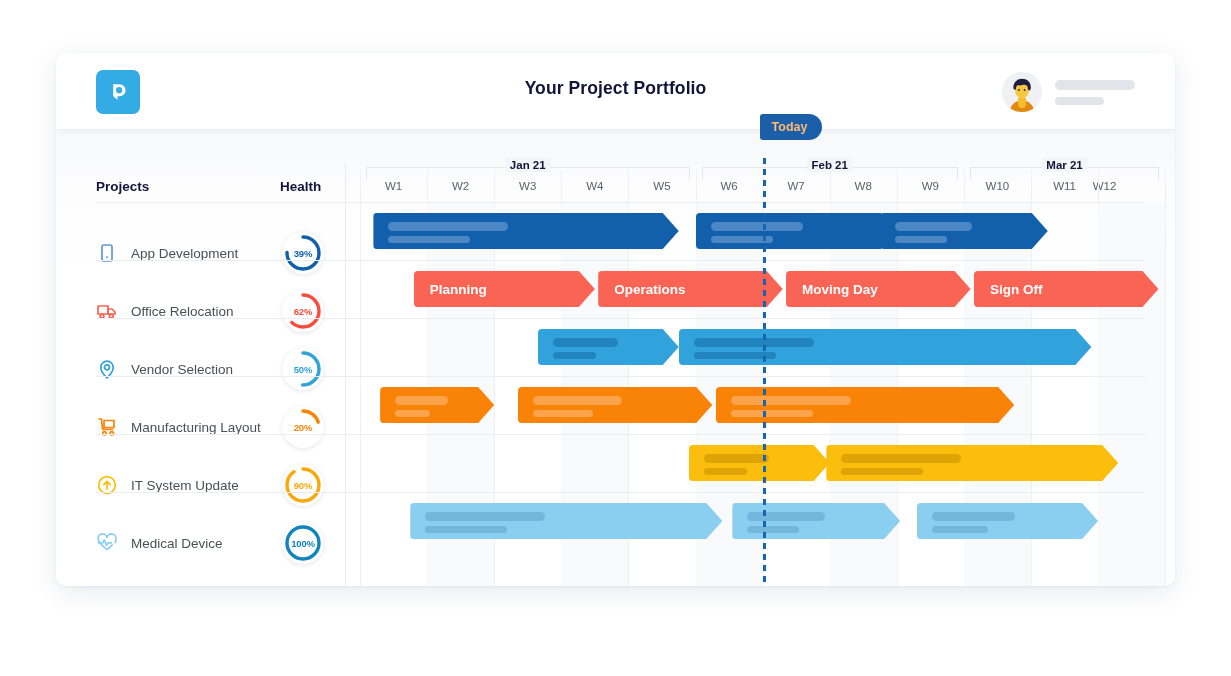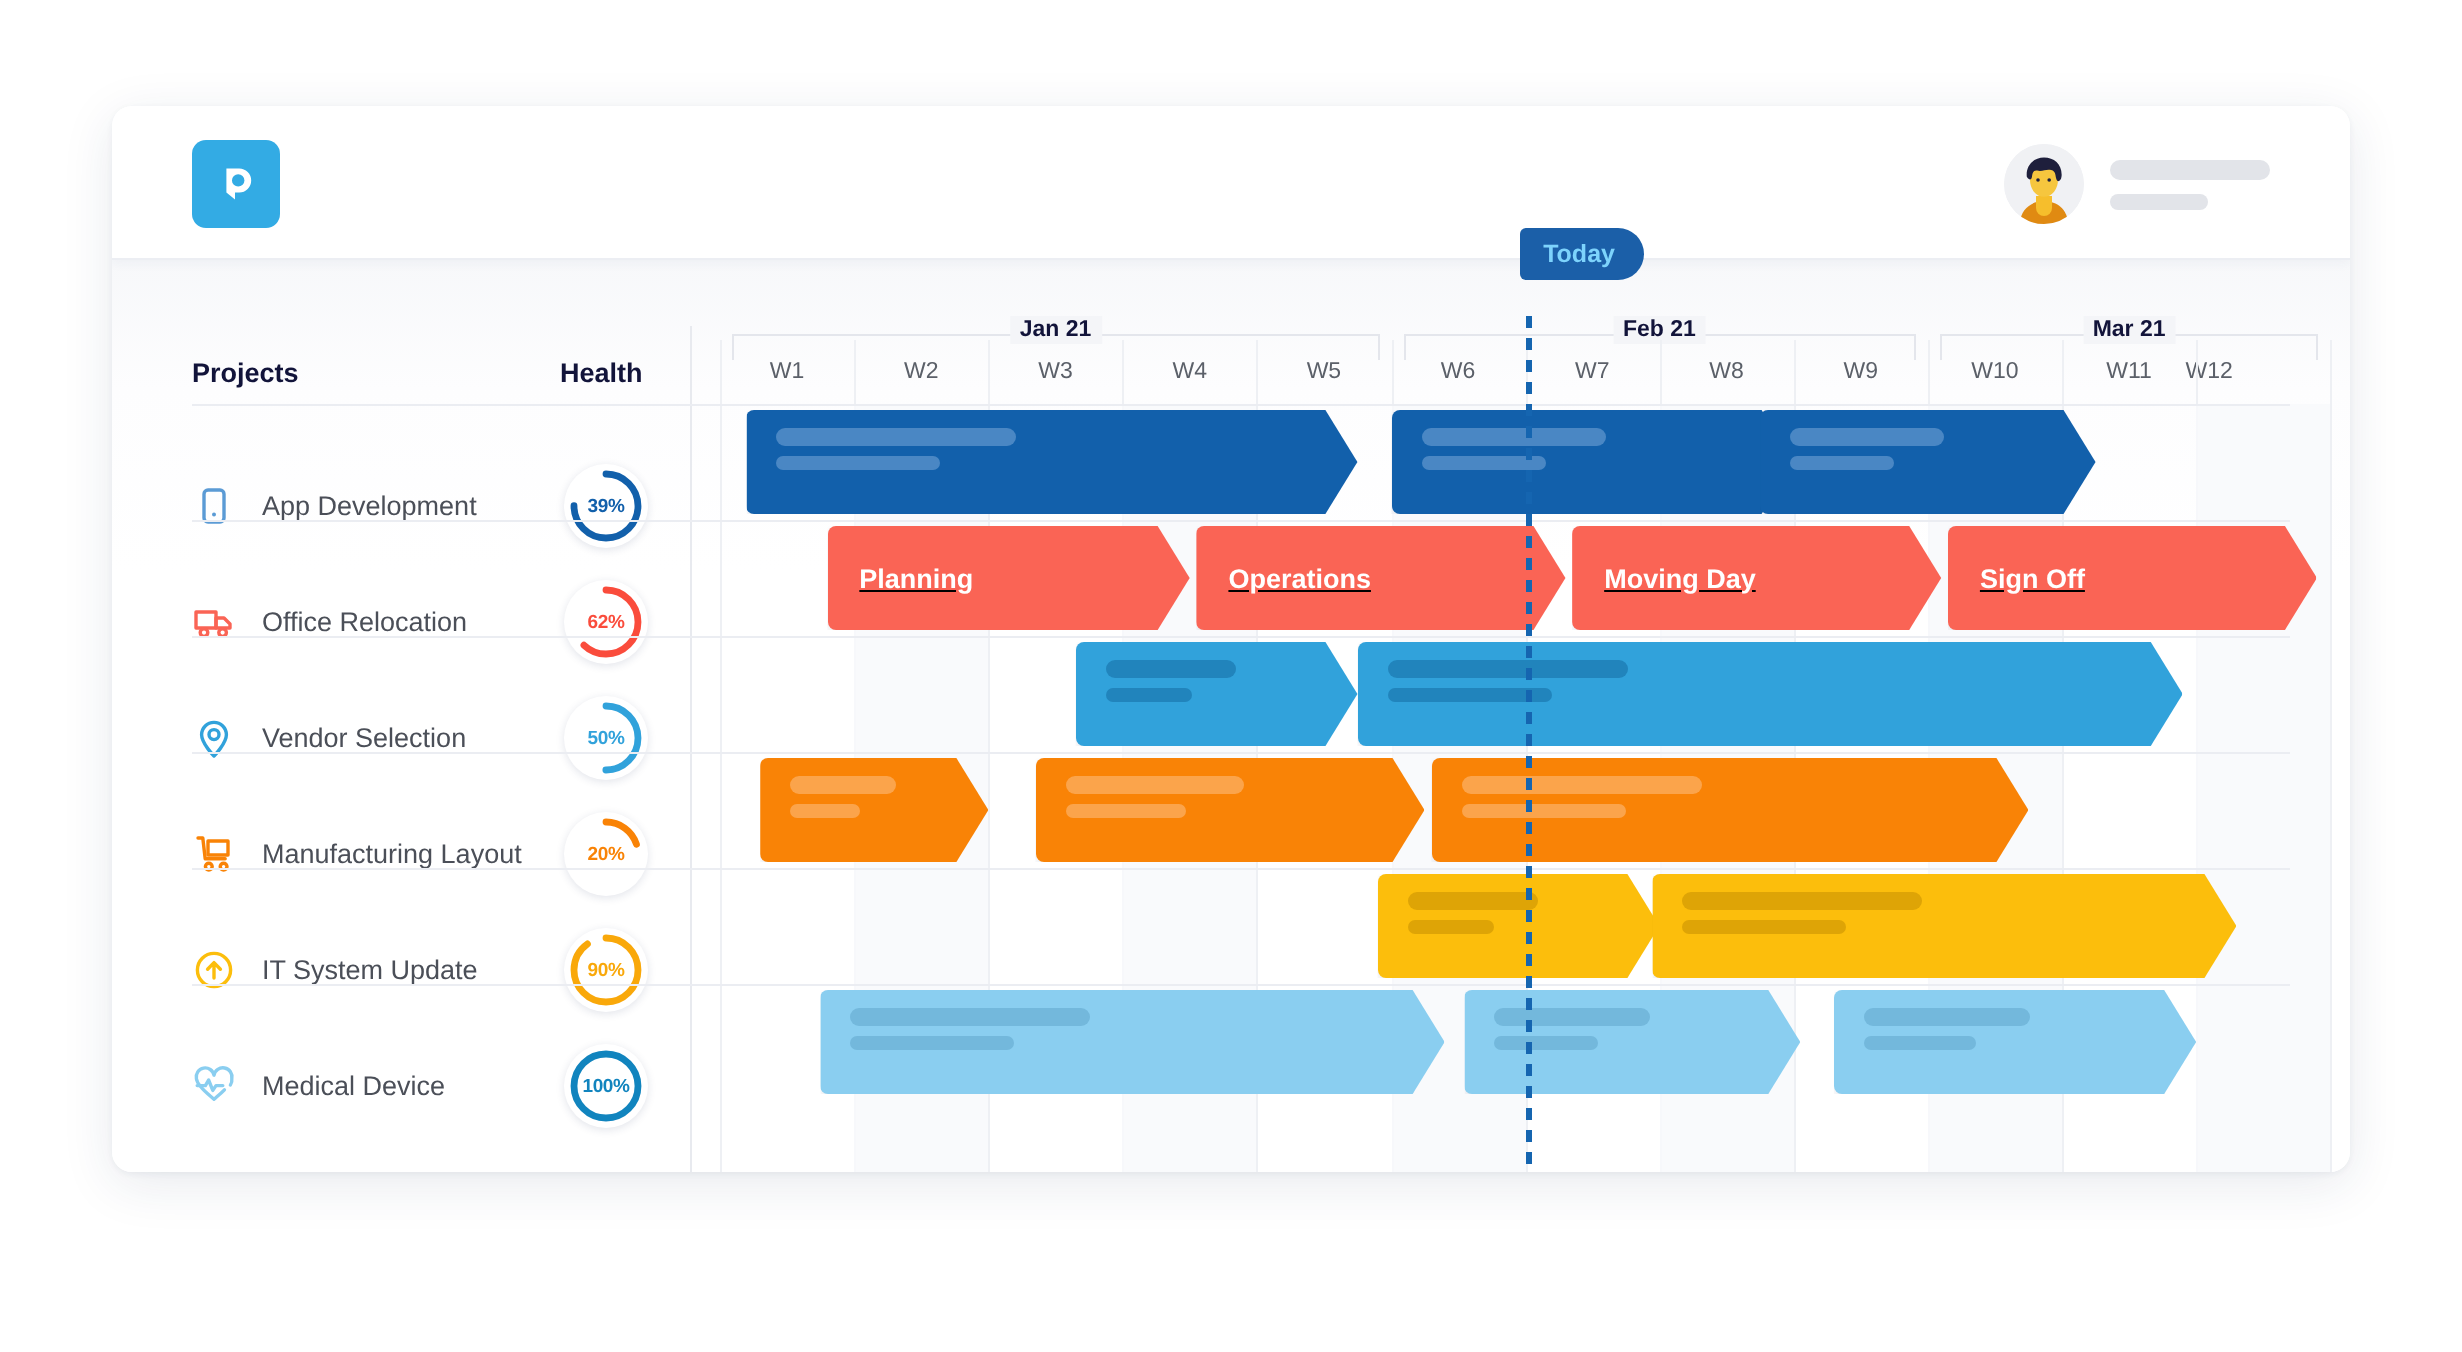--- a/index.html
+++ b/index.html
@@ -278,44 +278,43 @@
     width: 3px;
     height: 429px;
     background: repeating-linear-gradient(to bottom, #1565B0 0 6px, rgba(0,0,0,0) 6px 11px);
     z-index: 5;
   }
   .today-badge {
     position: absolute;
     top: -16px;
     height: 26px;
     background: #1B5FA8;
-    color: #7dd3fc;
+    color: #fdba74;
     font-size: 12.5px;
     font-weight: bold;
     display: flex;
     align-items: center;
     padding: 0 15px 0 12px;
     border-radius: 3px 13px 13px 3px;
     white-space: nowrap;
     z-index: 7;
   }
 
   
   .bars { position: absolute; left: 0; top: 72px; width: 800px; height: 385px; z-index: 3; }
   .barrow { position: relative; height: 58px; }
   .bar {
     position: absolute;
     top: 50%;
     transform: translateY(-50%);
-    height: 52px;
+    height: 36px;
     border-radius: 4px;
     box-shadow: 0 2px 4px rgba(30,45,90,0.10);
     display: flex;
     align-items: center;
-    text-decoration: underline;
   }
   .bar.arrow { clip-path: polygon(0 0, calc(100% - 16px) 0, 100% 50%, calc(100% - 16px) 100%, 0 100%); }
   .bar-label {
     margin-left: 16px;
     font-size: 13.5px;
     font-weight: bold;
     color: #ffffff;
     white-space: nowrap;
   }
   .bar-ph { position: absolute; left: 15px; }
@@ -329,20 +328,21 @@
   <div class="card">
 
     <div class="card-header">
       <div class="logo">
         <svg width="26" height="26" viewBox="0 0 26 26">
           <path d="M8.2 5.2h6.4a6 6 0 0 1 0 12h-2.1v3.6L8.2 17.2z" fill="#ffffff"></path>
           <circle cx="14.1" cy="11.2" r="3.1" fill="#33ABE4"></circle>
         </svg>
       </div>
 
+      <div class="page-title">Your Project Portfolio</div>
 
       <div class="user-block">
         <div class="avatar">
           <svg width="40" height="40" viewBox="0 0 40 40">
             <circle cx="20" cy="20" r="20" fill="#f0f1f4"></circle>
             <path d="M8 40c0-7 5.4-11.5 12-11.5S32 33 32 40z" fill="#E08A12"></path>
             <path d="M16 26h8v6a4 4 0 0 1-8 0z" fill="#F6BE2C"></path>
             <ellipse cx="20" cy="18" rx="7" ry="8.4" fill="#F6C63E"></ellipse>
             <path d="M11.4 16.4c-.6-5.6 3.4-9.6 8.6-9.6s9.2 3.6 8.8 9.2c-.2 2.6-2 3.4-2.6 1.6-.6-1.8-.2-4-2.6-4.6-2.6-.7-4 .9-7 .3-2-.4-2.4 1.4-2.6 3-.2 1.8-1.4 2.1-2.6.1z" fill="#1E1F3C"></path>
             <circle cx="17" cy="18" r=".9" fill="#1E1F3C"></circle>

